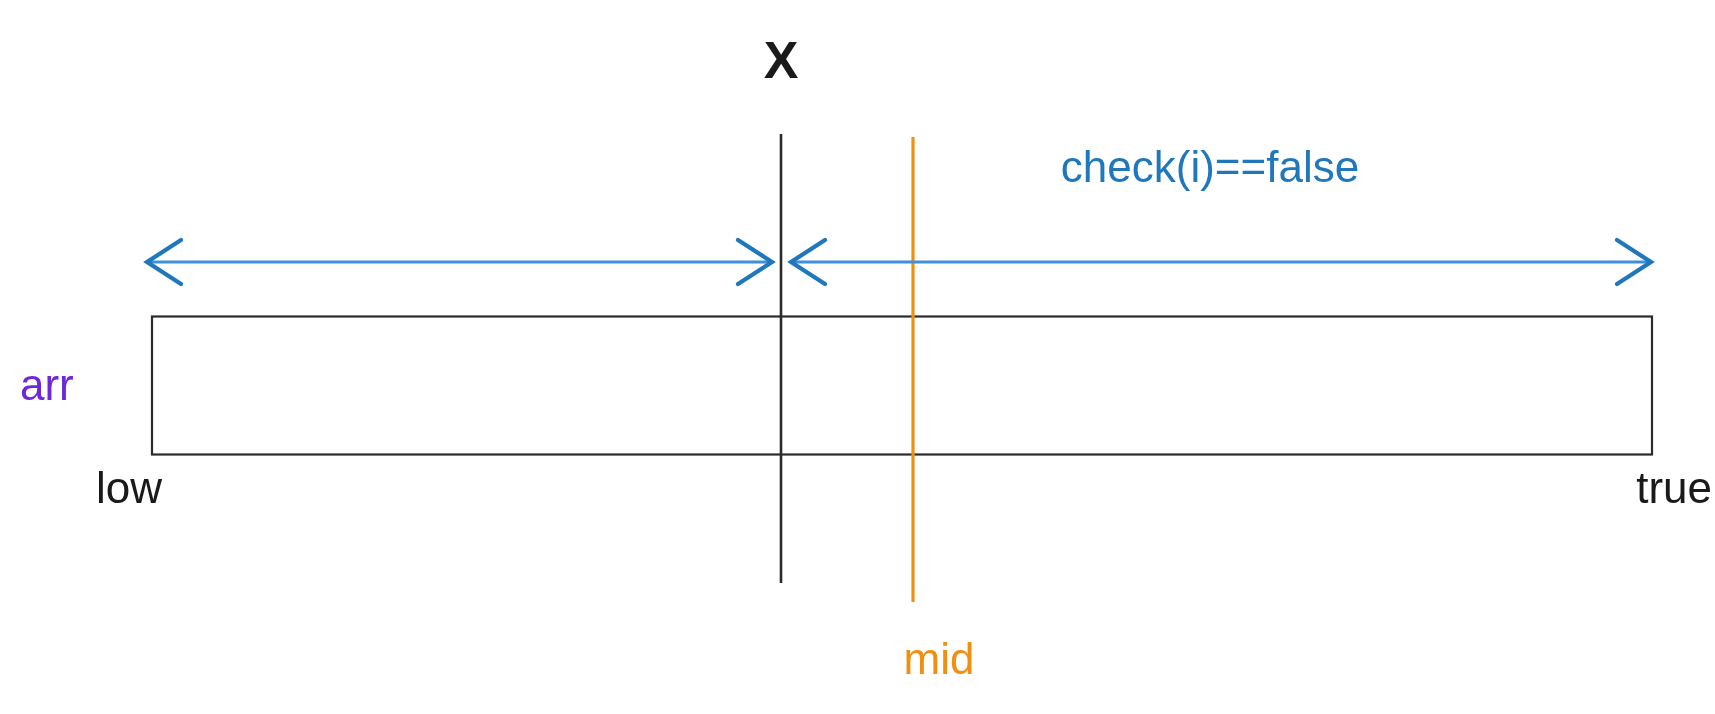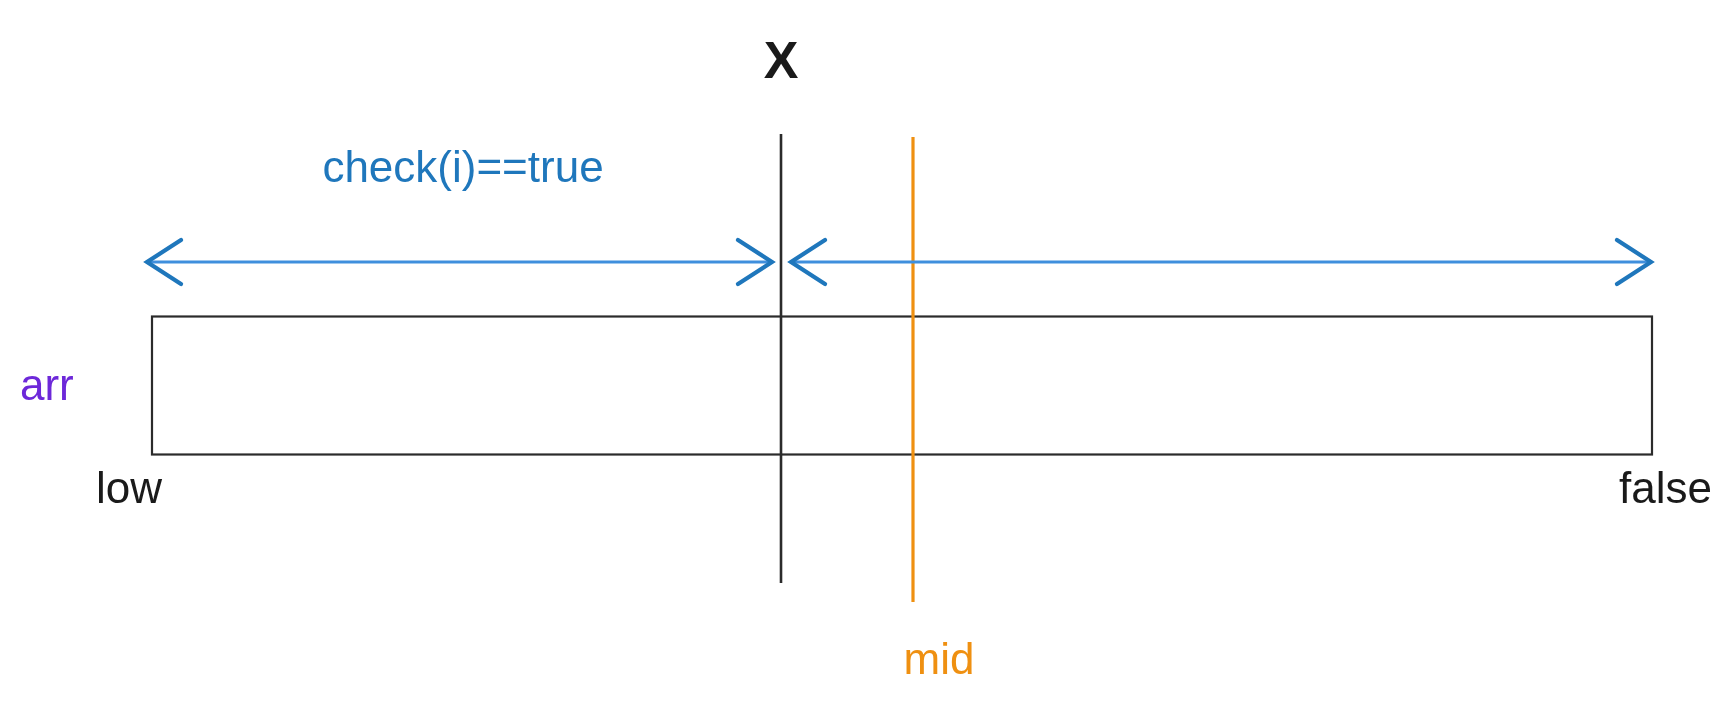--- a/index.html
+++ b/index.html
@@ -106,19 +106,19 @@
       <line x1="794" y1="262" x2="1648" y2="262" stroke="#3f8fdd" stroke-width="3"></line>
 
       <path d="M 825 240 L 791 262 L 825 284" fill="none" stroke="#1f77bc" stroke-width="4.2" stroke-linecap="round" stroke-linejoin="miter"></path>
 
       <path d="M 1617 240 L 1651 262 L 1617 284" fill="none" stroke="#1f77bc" stroke-width="4.2" stroke-linecap="round" stroke-linejoin="miter"></path>
     </g>
 
   </svg>
 
   <div class="lbl lbl-x">X</div>
-  <div class="lbl lbl-true">check(i)==true</div>
+  <div class="lbl lbl-false">check(i)==false</div>
   <div class="lbl lbl-arr">arr</div>
   <div class="lbl lbl-low">low</div>
-  <div class="lbl lbl-high">false</div>
+  <div class="lbl lbl-high">true</div>
   <div class="lbl lbl-mid">mid</div>
 
 </div>
 
 </body></html>

